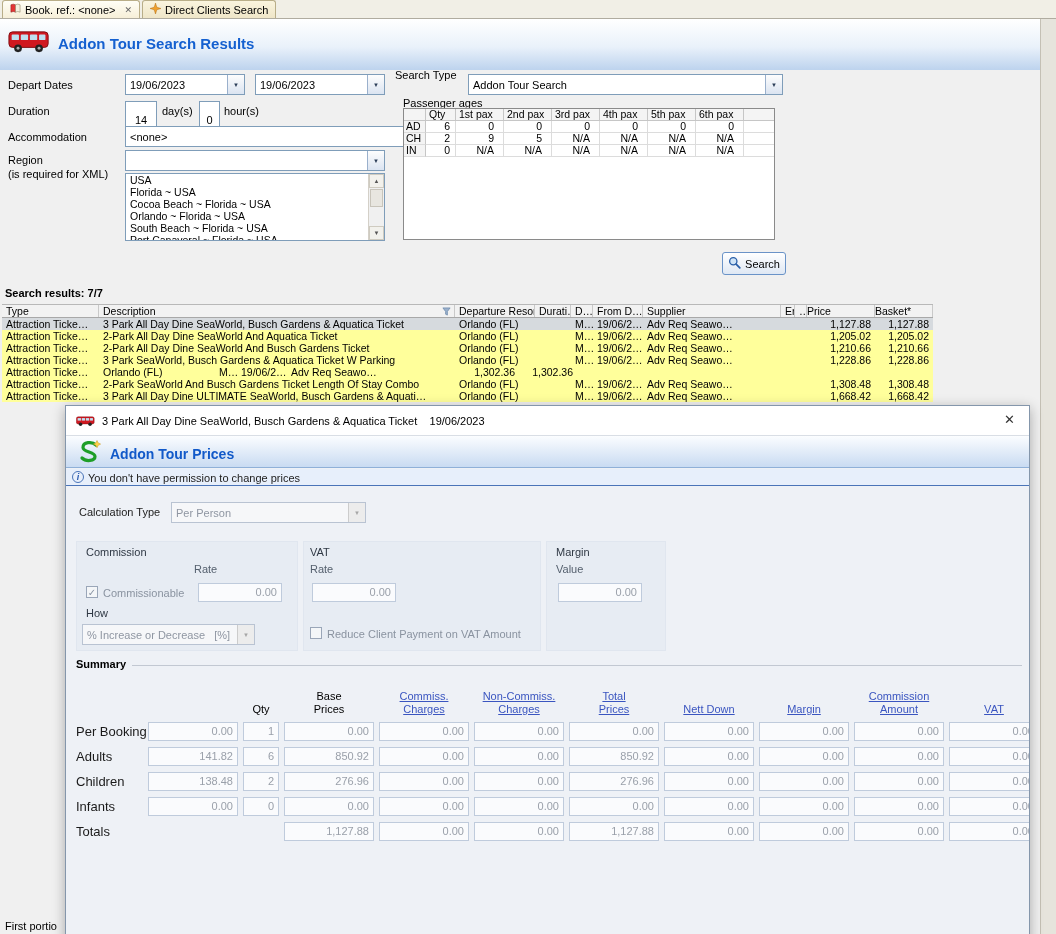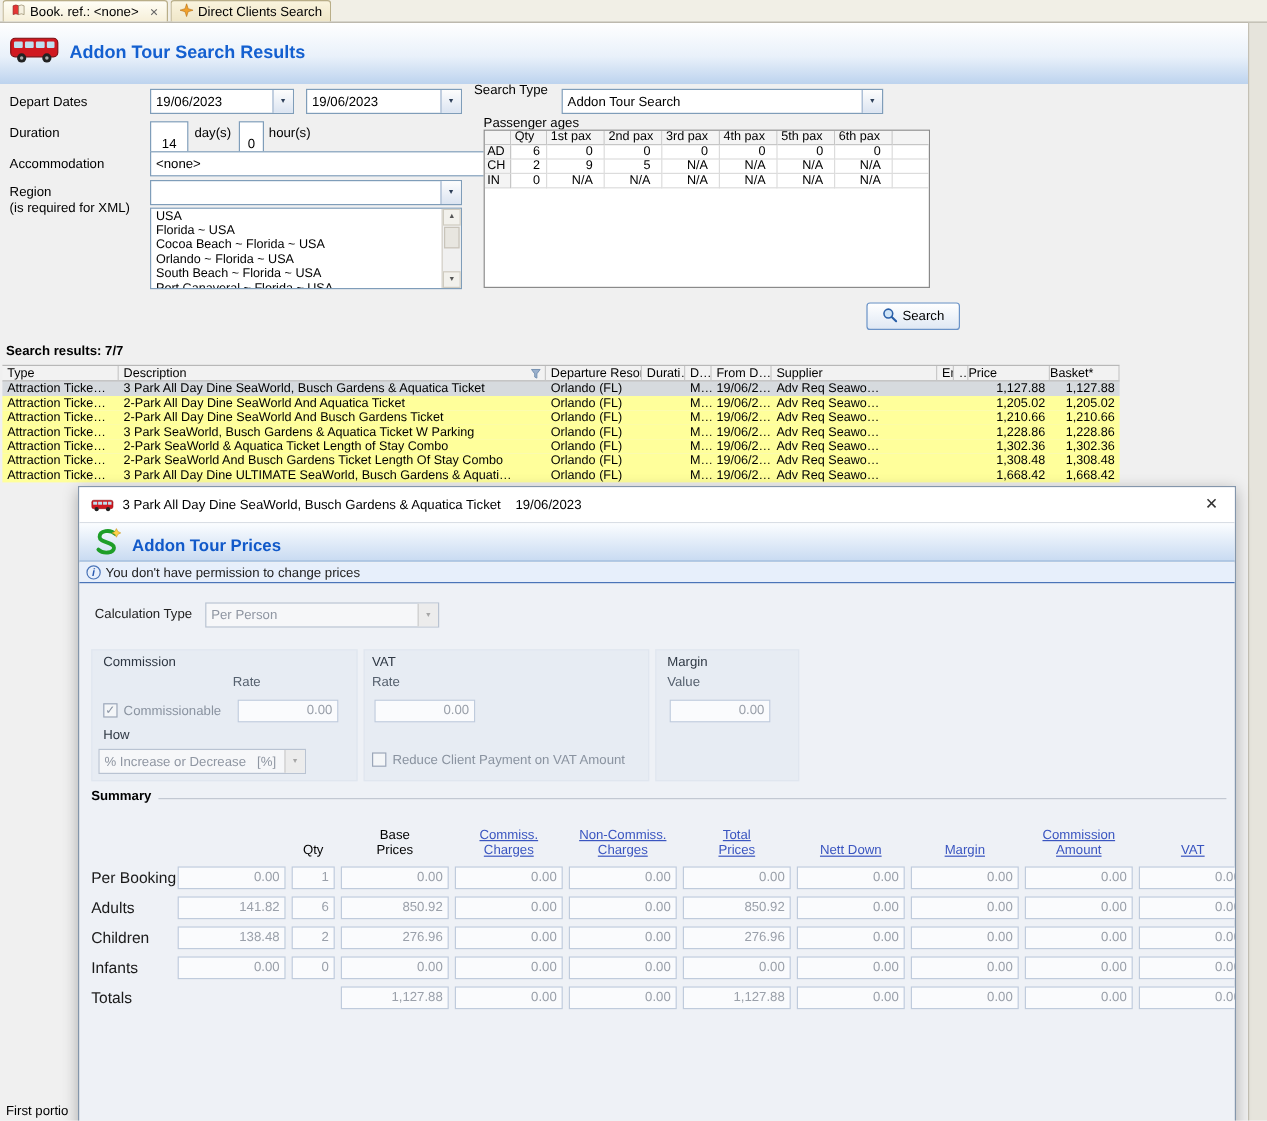--- a/index.html
+++ b/index.html
@@ -53,21 +53,21 @@
            border-bottom:1px solid #dcdcdc; overflow:hidden; white-space:nowrap; }
   .phc { background:#f4f4f4; border-right:1px solid #c6c6c6; border-bottom:1px solid #c6c6c6; padding-left:3px; }
   .pc0 { width:22px; } .pc1 { width:30px; }
   .pc2,.pc3,.pc4,.pc5,.pc6,.pc7 { width:48px; }
   .pnum { text-align:right; padding-right:9px; }
   .pnum.pc1 { padding-right:5px; }
   .pcode { padding-left:2px; background:#f4f4f4; border-right:1px solid #c6c6c6; }
   .pfill { flex:1; border-right:none; }
 
   
-  .search-btn { position:absolute; left:722px; top:252px; width:78px; height:23px; border:1px solid #6a93c8;
+  .search-btn { position:absolute; left:722px; top:252px; width:64px; height:23px; border:1px solid #6a93c8;
                 border-radius:3px; background:linear-gradient(#ffffff,#dfe8f4); display:flex; align-items:center;
                 justify-content:center; gap:4px; font-size:11px; }
 
   
   .results-label { position:absolute; left:5px; top:287px; font-weight:bold; font-size:11px; }
   .results { position:absolute; left:2px; top:304px; width:931px; z-index:1; }
   .rhead { display:flex; height:14px; background:#f2f2f2; border-top:1px solid #b8b8b8; border-bottom:1px solid #a8a8a8; }
   .rhc { line-height:12px; font-size:10.5px; padding-left:4px; border-right:1px solid #c9c9c9;
          display:flex; align-items:center; overflow:hidden; white-space:nowrap; }
   .rhc.rc1 { justify-content:space-between; padding-right:3px; }
@@ -159,21 +159,21 @@
   <span class="lbl" style="left:8px;top:79px">Depart Dates</span>
   <div class="combo" style="left:125px;top:74px;width:120px">
     <span class="combo-value">19/06/2023</span>
     <span class="combo-btn">▼</span>
   </div>
   <div class="combo" style="left:255px;top:74px;width:130px">
     <span class="combo-value">19/06/2023</span>
     <span class="combo-btn">▼</span>
   </div>
   <span class="lbl" style="left:395px;top:69px">Search Type</span>
-  <div class="combo" style="left:468px;top:74px;width:268px">
+  <div class="combo" style="left:468px;top:74px;width:315px">
     <span class="combo-value">Addon Tour Search</span>
     <span class="combo-btn">▼</span>
   </div>
 
   <span class="lbl" style="left:8px;top:105px">Duration</span>
   <input class="tinput" style="left: 125px; top: 101px; width: 32px;" readonly="" value="14">
   <span class="lbl" style="left:162px;top:105px">day(s)</span>
   <input class="tinput" style="left: 199px; top: 101px; width: 21px;" readonly="" value="0">
   <span class="lbl" style="left:224px;top:105px">hour(s)</span>
 
@@ -355,21 +355,20 @@
           <div class="rcell rc4">M…</div>
           <div class="rcell rc5">19/06/2…</div>
           <div class="rcell rc6">Adv Req Seawo…</div>
           <div class="rcell rc7"></div>
           <div class="rcell rc8"></div>
           <div class="rcell rc9">1,228.86</div>
           <div class="rcell rc10">1,228.86</div>
         </div>
         <div class="rrow">
           <div class="rcell rc0">Attraction Ticke…</div>
-          <div class="rcell rc1">2-Park SeaWorld &amp; Aquatica Ticket Length of Stay Combo</div>
           <div class="rcell rc2">Orlando (FL)</div>
           <div class="rcell rc3"></div>
           <div class="rcell rc4">M…</div>
           <div class="rcell rc5">19/06/2…</div>
           <div class="rcell rc6">Adv Req Seawo…</div>
           <div class="rcell rc7"></div>
           <div class="rcell rc8"></div>
           <div class="rcell rc9">1,302.36</div>
           <div class="rcell rc10">1,302.36</div>
         </div>

